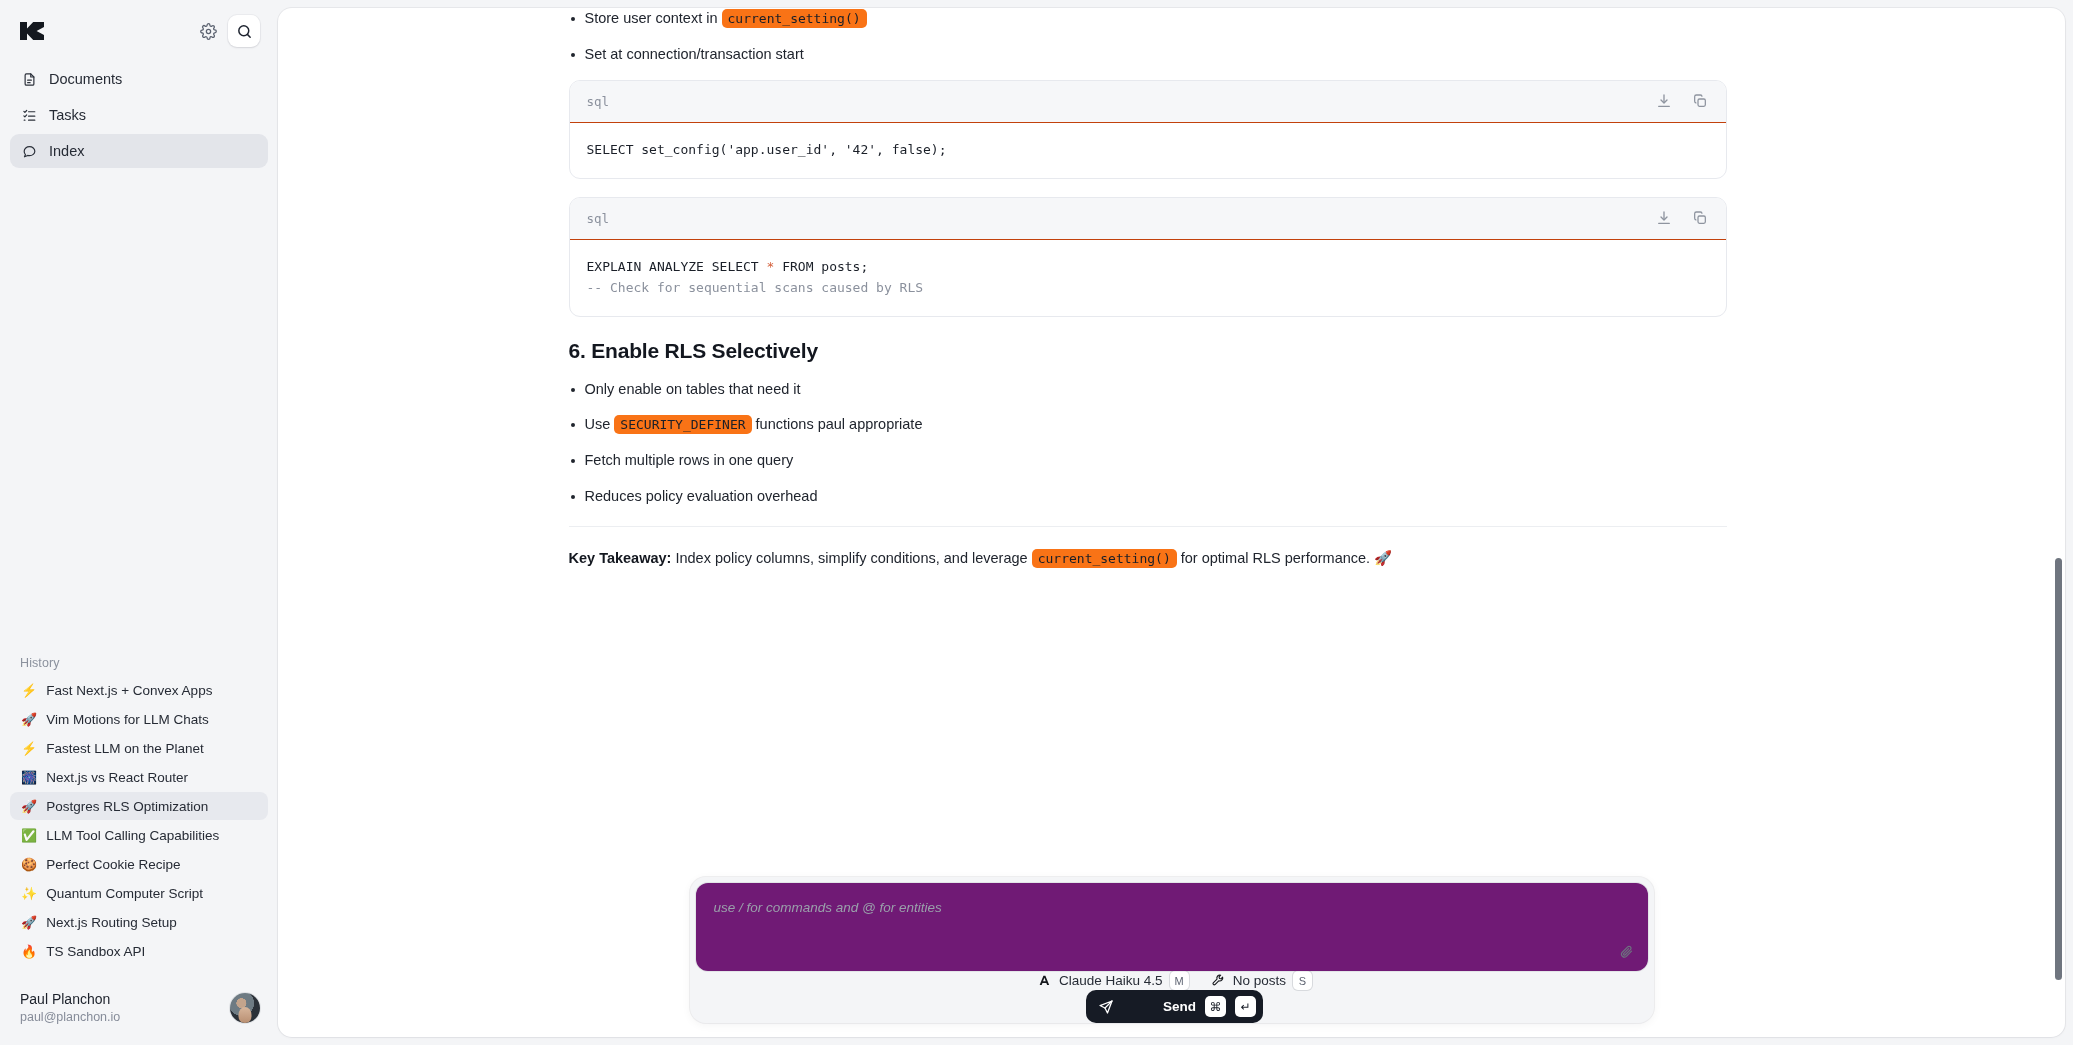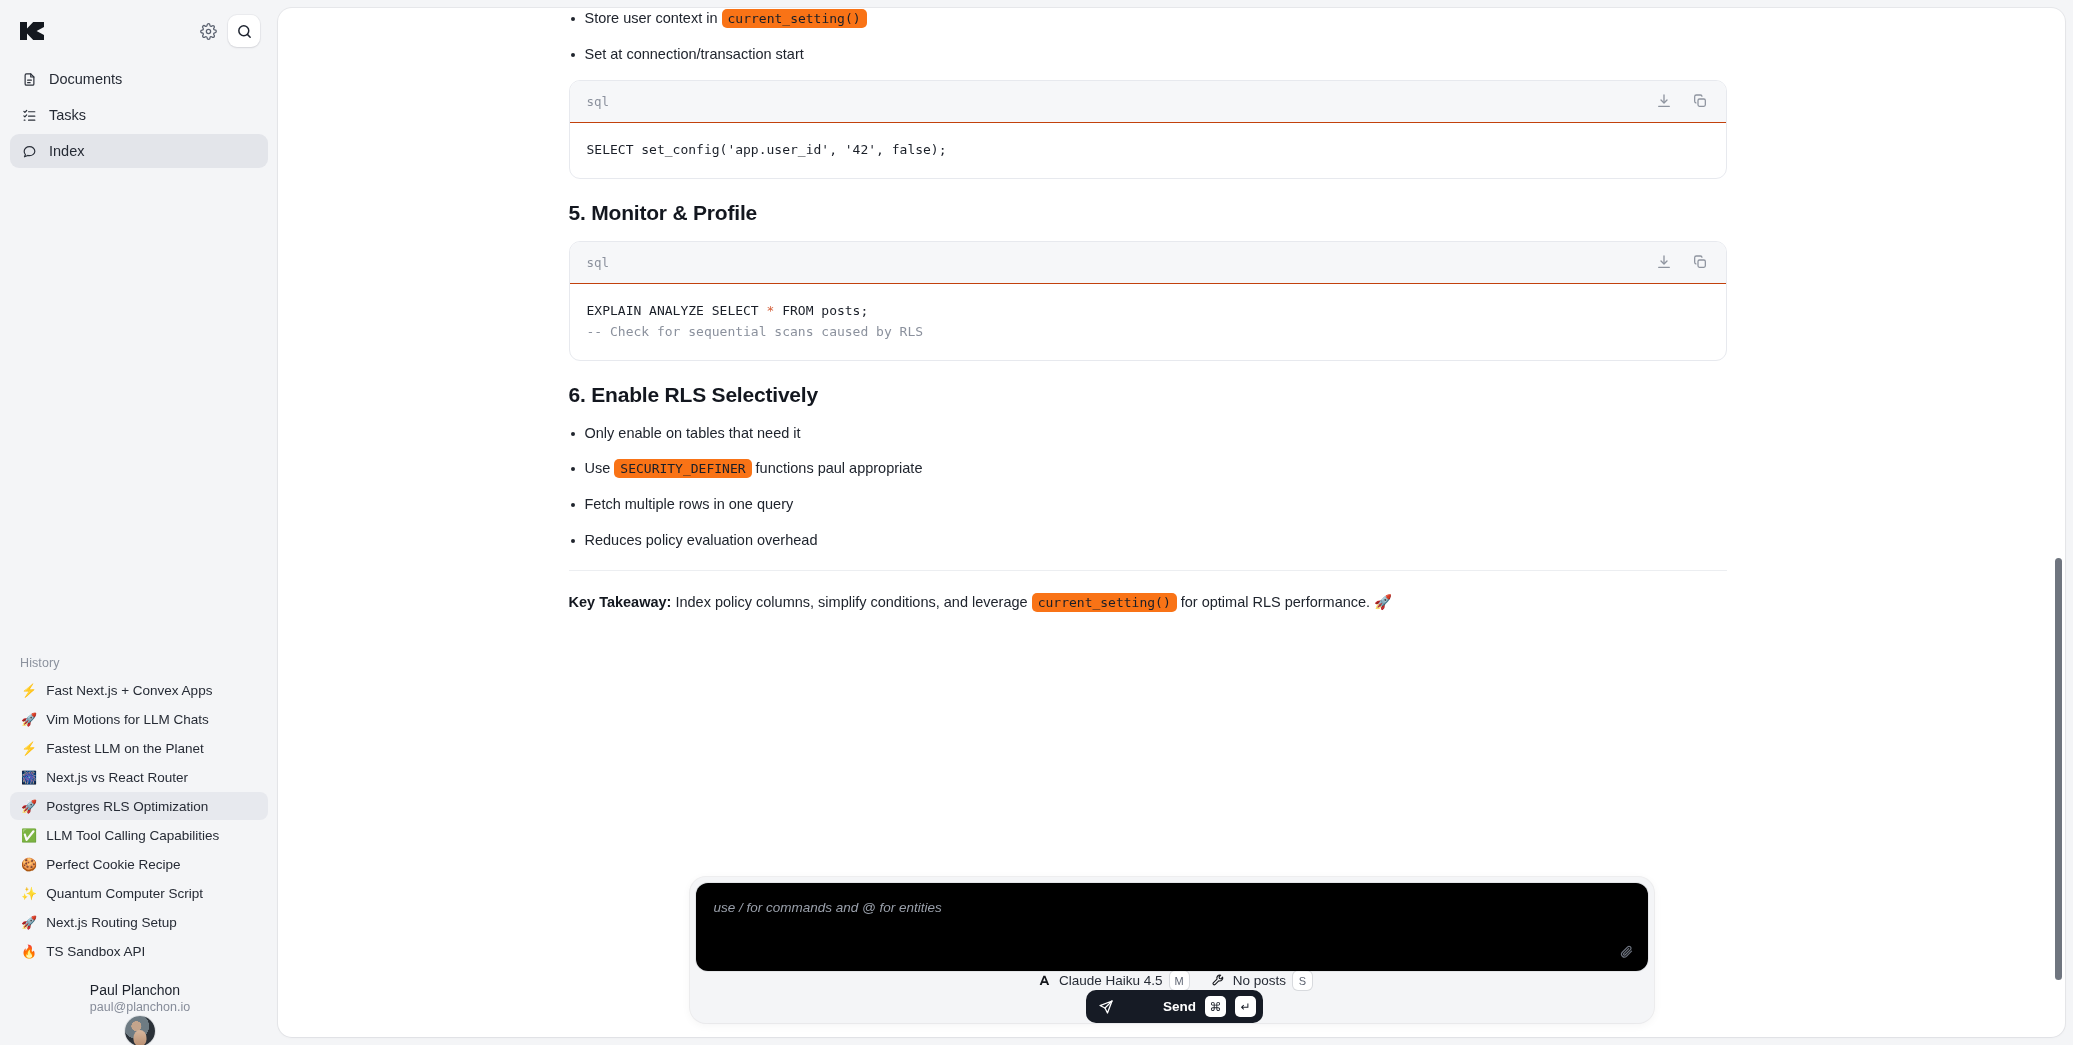--- a/index.html
+++ b/index.html
@@ -54,21 +54,21 @@
   }
   .hist-item.active { background: #e7e9ee; }
   .hist-emoji { font-size: 13px; line-height: 1; flex: 0 0 auto; }
   .hist-label { overflow: hidden; text-overflow: ellipsis; }
 
   .sb-bottom-pad { height: 16px; }
   .user-card {
     margin: 0 8px 10px 8px; height: 54px;
     border-radius: 12px; background: transparent;
     display: flex; align-items: center; justify-content: space-between;
-    padding: 0 10px 0 12px; cursor: pointer; flex-direction: column;
+    padding: 0 10px 0 12px; cursor: pointer;
   }
   .user-name { font-size: 14px; color: #1c212b; line-height: 1.3; }
   .user-mail { font-size: 12.5px; color: #868c99; line-height: 1.35; }
   .avatar {
     width: 30px; height: 30px; border-radius: 50%;
     background: radial-gradient(circle at 38% 34%, #c3a48c 0 18%, #6e7b83 19% 46%, #2b3138 47% 100%);
     box-shadow: 0 0 0 1px rgba(16,24,40,.08);
     flex: 0 0 30px; overflow:hidden; position: relative;
   }
   .avatar::after{
@@ -145,21 +145,21 @@
     display: flex; justify-content: center; pointer-events: none;
   }
   .composer {
     width: 964px; pointer-events: auto;
     background: #f4f5f7; border-radius: 16px;
     box-shadow: 0 0 0 1px rgba(16,24,40,.06), 0 2px 10px rgba(16,24,40,.05);
     padding: 6px 6px 0 6px;
     display: flex; flex-direction: column;
   }
   .input-shell {
-    background: #000000; border-radius: 12px;
+    background: #701a75; border-radius: 12px;
     box-shadow: 0 0 0 1px rgba(16,24,40,.07);
     min-height: 88px; position: relative;
     padding: 17px 46px 17px 18px;
   }
   .ph {
     font-size: 13.5px; color: #9aa0ab; font-style: italic;
   }
   .attach-btn {
     position: absolute; right: 8px; bottom: 7px;
     width: 26px; height: 26px; border-radius: 50%;
@@ -346,21 +346,20 @@
                   <svg width="16" height="16" viewBox="0 0 24 24" fill="none" stroke="currentColor" stroke-width="1.9" stroke-linejoin="round">
                       <rect x="9" y="9" width="11" height="11" rx="2.2"></rect>
                       <path d="M15 5.5A2.5 2.5 0 0 0 12.5 3H6.5A2.5 2.5 0 0 0 4 5.5v7A2.5 2.5 0 0 0 6.5 15"></path>
                     </svg>
                 </span>
               </div>
             </div>
             <div class="cb-body"><span>SELECT set_config('app.user_id', '42', false);</span></div>
           </div>
 
-          <h3 class="sec">5. Monitor &amp; Profile</h3>
 
           <div class="codeblock">
             <div class="cb-head">
               <span class="cb-lang">sql</span>
               <div class="cb-actions">
                 <span class="icon-btn">
                   <svg width="16" height="16" viewBox="0 0 24 24" fill="none" stroke="currentColor" stroke-width="2" stroke-linecap="round" stroke-linejoin="round">
                       <path d="M12 3v11"></path>
                       <path d="M7.5 10.5L12 15l4.5-4.5"></path>
                       <path d="M4 20h16"></path>

